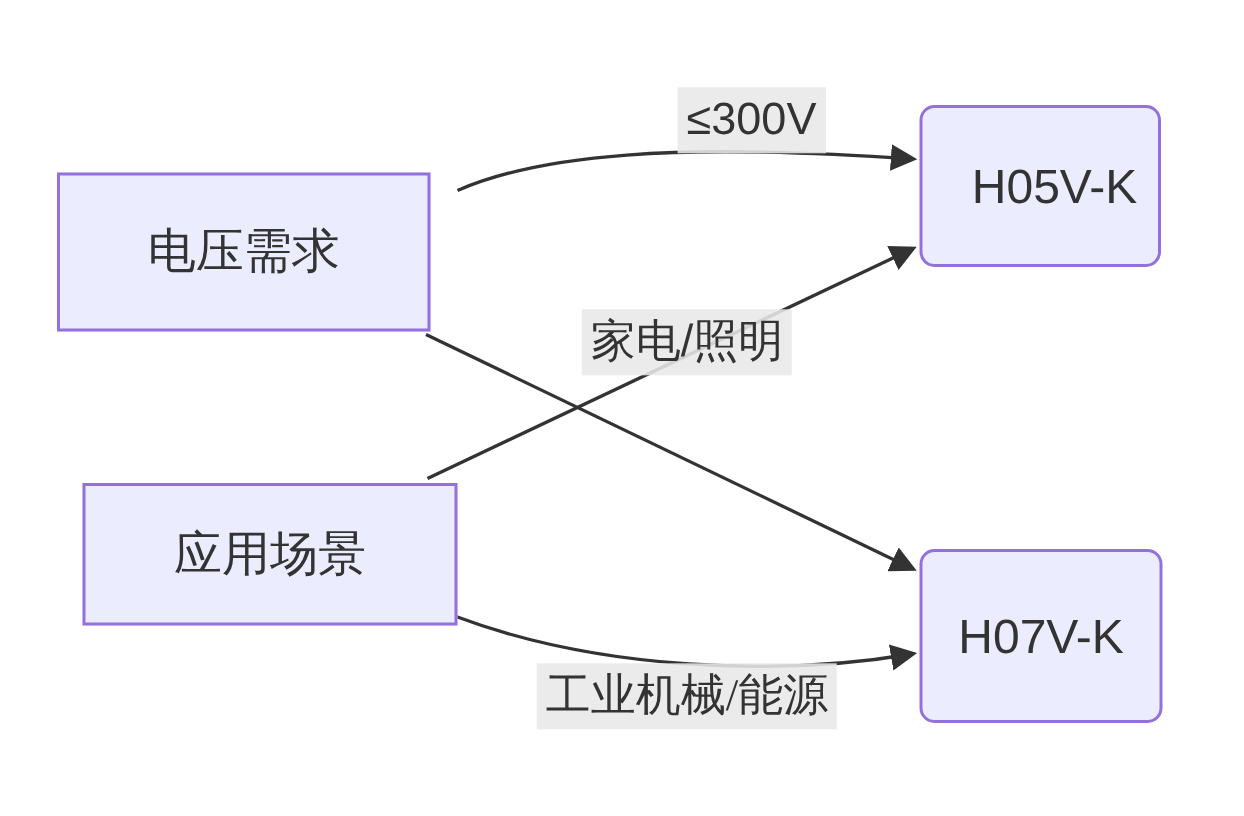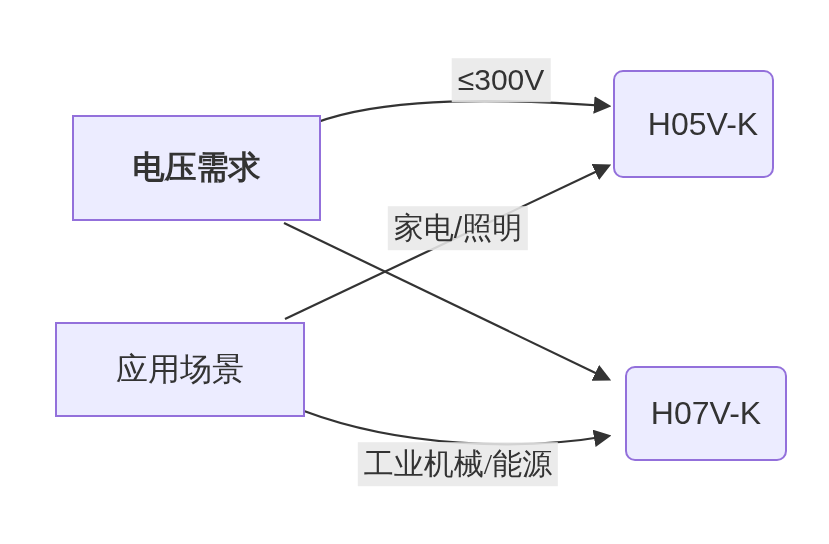--- a/index.html
+++ b/index.html
@@ -35,24 +35,24 @@
     background: #ECECFF;
     border: 2.5px solid #9370DB;
     box-sizing: border-box;
     color: #333333;
     font-size: 32px;
     text-align: center;
   }
   .node.rounded {
     border-radius: 10px;
   }
-  .node-voltage    { left: 72px;  top: 115px; width: 249px; height: 106px; font-weight: bold; }
+  .node-voltage    { left: 38px;  top: 115px; width: 249px; height: 106px; }
   .node-scenario   { left: 55px;  top: 322px; width: 250px; height: 95px; }
   .node-h05vk      { left: 613px; top: 70px;  width: 161px; height: 108px; padding-left: 19px; }
-  .node-h07vk      { left: 613px; top: 366px; width: 162px; height: 95px; margin-left: 12px; }
+  .node-h07vk      { left: 613px; top: 366px; width: 162px; height: 116px; }
   .edge-label {
     position: absolute;
     transform: translate(-50%, -50%);
     background: rgba(232, 232, 232, 0.88);
     color: #333333;
     font-size: 30px;
     line-height: 1.32;
     padding: 2px 6px;
     white-space: nowrap;
     text-align: center;

